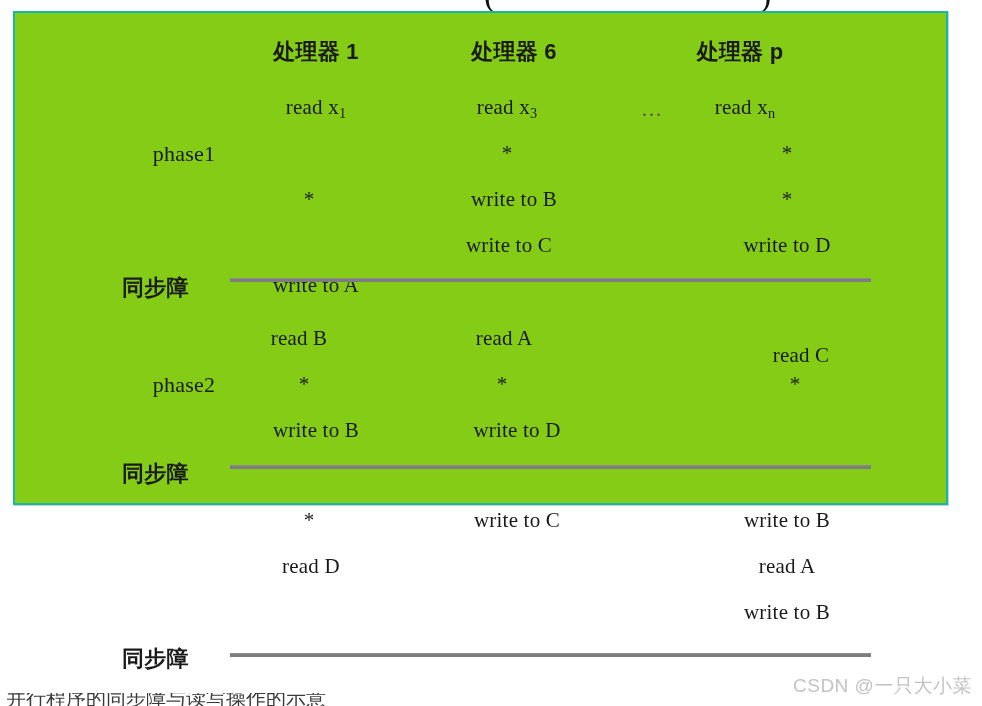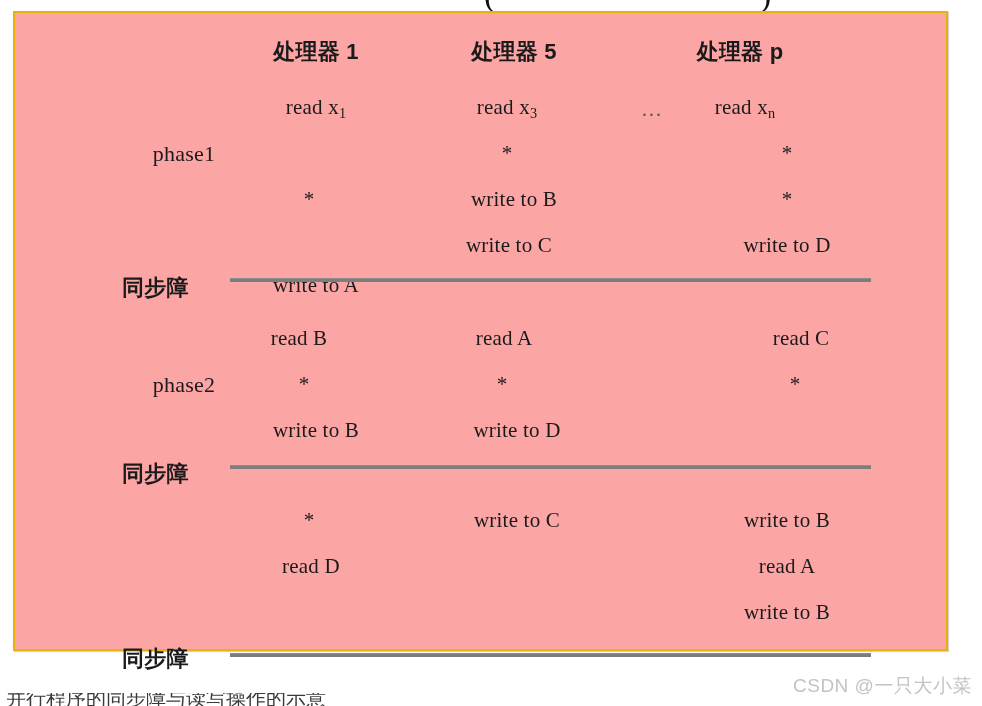--- a/index.html
+++ b/index.html
@@ -34,23 +34,23 @@
   }
   .top-clip .paren-l { left: 484px; }
   .top-clip .paren-r { left: 760px; }
 
   
   .figure-frame {
     position: absolute;
     left: 13px;
     top: 11px;
     width: 935px;
-    height: 640px;
-    background: #fca5a5;
-    border: 2px solid #eab308;
+    height: 494px;
+    background: #84cc16;
+    border: 2px solid #14b8a6;
     box-sizing: border-box;
     box-shadow: 1px 1px 0 #cfcfcf;
   }
 
   .canvas {
     position: absolute;
     left: 0; top: 0;
     width: 100%;
     height: 100%;
   }
@@ -136,21 +136,21 @@
 
 <div class="top-clip">
   <span class="paren paren-l">(</span>
   <span class="paren paren-r">)</span>
 </div>
 
 <div class="figure-frame">
   <div class="canvas">
 
     <div class="cell header" style="left:221px; top:28px; width:160px;">处理器 1</div>
-    <div class="cell header" style="left:419px; top:28px; width:160px;">处理器 5</div>
+    <div class="cell header" style="left:419px; top:28px; width:160px;">处理器 6</div>
     <div class="cell header" style="left:645px; top:28px; width:160px;text-align:center;">处理器 p</div>
 
     <div class="cell phase-label" style="left:99px; top:130px; width:140px;">phase1</div>
 
     <div class="cell" style="left:221px; top:84px; width:160px;">
       <span>read x</span><sub>1</sub>
     </div>
     <div class="cell star" style="left:214px; top:176px; width:160px;">*</div>
     <div class="cell" style="left:221px; top:222px; width:160px;margin-top:40px;">write to A</div>
 
@@ -176,21 +176,21 @@
     <div class="cell phase-label" style="left:99px; top:361px; width:140px;">phase2</div>
 
     <div class="cell" style="left:204px; top:315px; width:160px;">read B</div>
     <div class="cell star" style="left:209px; top:361px; width:160px;">*</div>
     <div class="cell" style="left:221px; top:407px; width:160px;">write to B</div>
 
     <div class="cell" style="left:409px; top:315px; width:160px;">read A</div>
     <div class="cell star" style="left:407px; top:361px; width:160px;">*</div>
     <div class="cell" style="left:422px; top:407px; width:160px;">write to D</div>
 
-    <div class="cell" style="left:706px; top:315px; width:160px;">read C</div>
+    <div class="cell" style="left:706px; top:332px; width:160px;">read C</div>
     <div class="cell star" style="left:700px; top:361px; width:160px;">*</div>
 
     <div class="cell barrier-label" style="left:99px; top:450px; width:140px;">同步障</div>
     <div class="barrier-rule" style="left:215px; top:452px; width:641px;"></div>
 
     <div class="cell star" style="left:214px; top:497px; width:160px;">*</div>
     <div class="cell" style="left:216px; top:543px; width:160px;">read D</div>
 
     <div class="cell" style="left:422px; top:497px; width:160px;">write to C</div>
 

